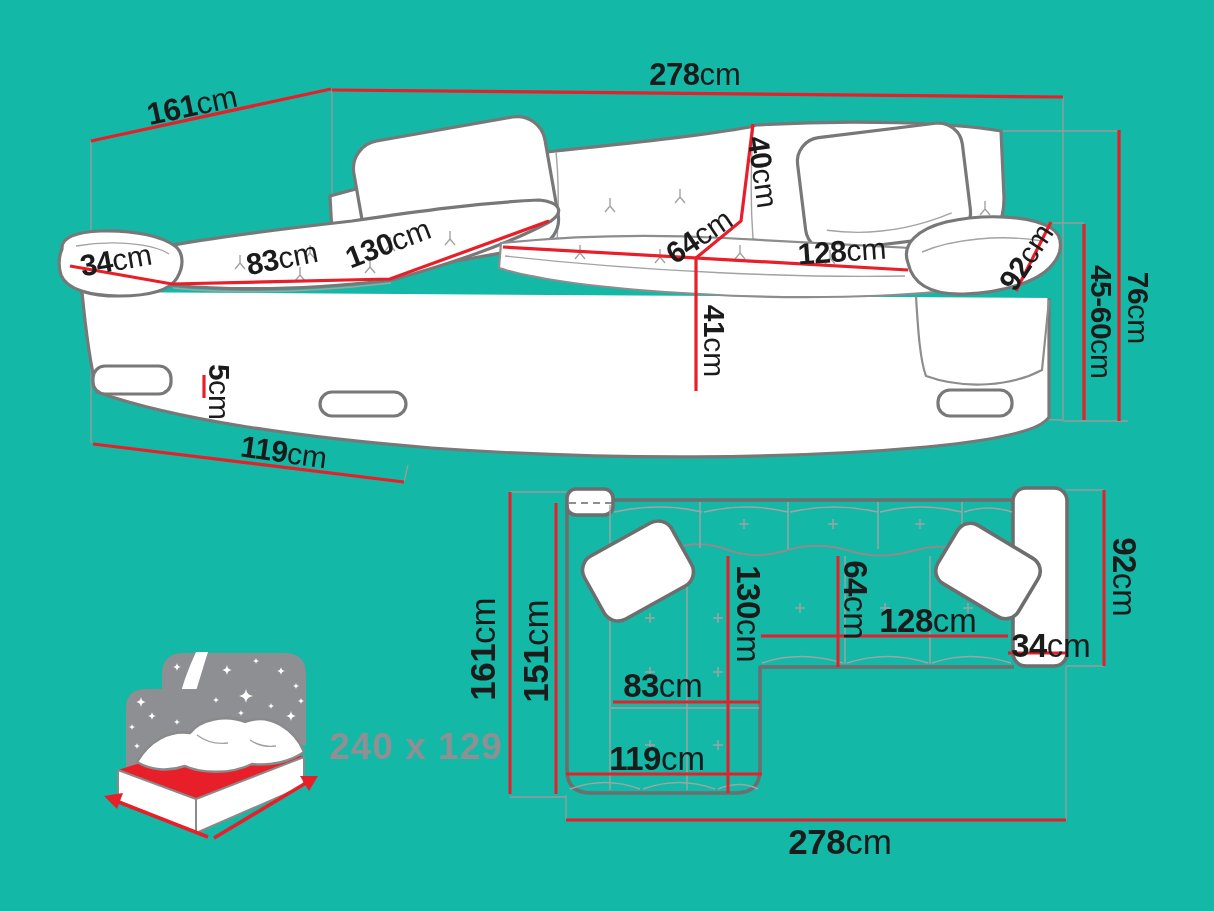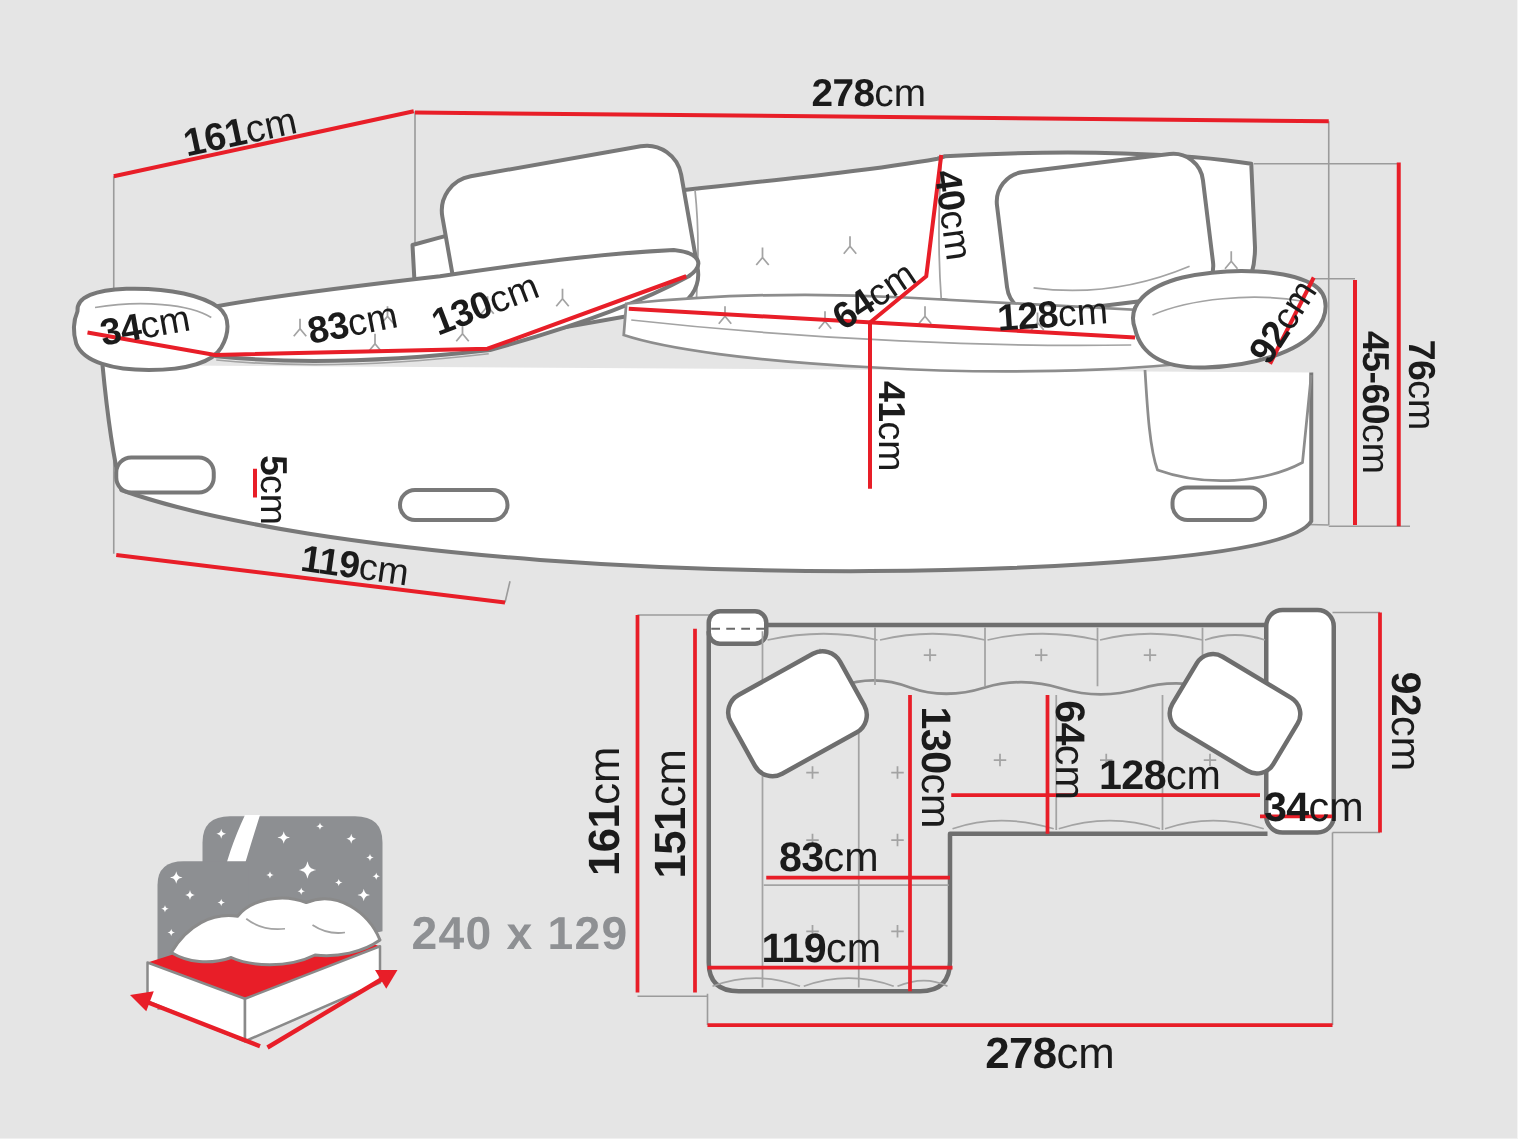--- a/index.html
+++ b/index.html
@@ -1,16 +1,16 @@
 <!DOCTYPE html>
 <html><head>
 <meta charset="utf-8">
 <style>
   html,body{margin:0;padding:0;background:#ffffff;}
-  .stage{position:relative;width:1214px;height:911px;background:#e5e5e5;overflow:hidden;}
+  .stage{position:relative;width:1214px;height:911px;background:#14b8a6;overflow:hidden;}
   svg{display:block;}
   text{font-family:"Liberation Sans","DejaVu Sans",sans-serif;fill:#1b1b1b;}
   .num{font-weight:bold;letter-spacing:-0.5px;}
   .unit{font-weight:normal;letter-spacing:0;}
   .dim-s{font-size:30px;}
   .dim-t{font-size:31px;}
   .dim-m{font-size:33px;}
   .dim-l{font-size:35px;}
   .bed-label{font-size:37px;font-weight:bold;fill:#8e9093;letter-spacing:1px;}
   .red{stroke:#e81e28;stroke-width:3.2;fill:none;stroke-linecap:butt;}

